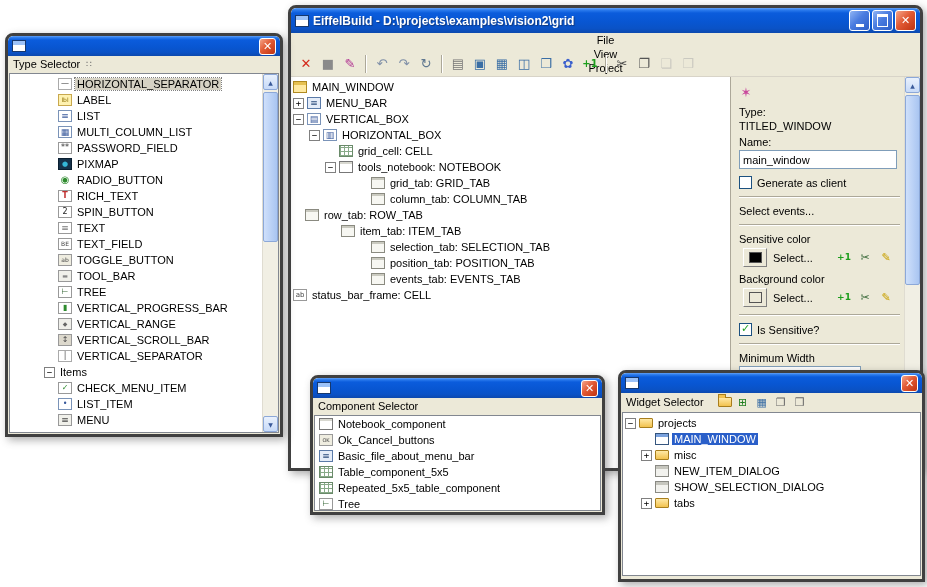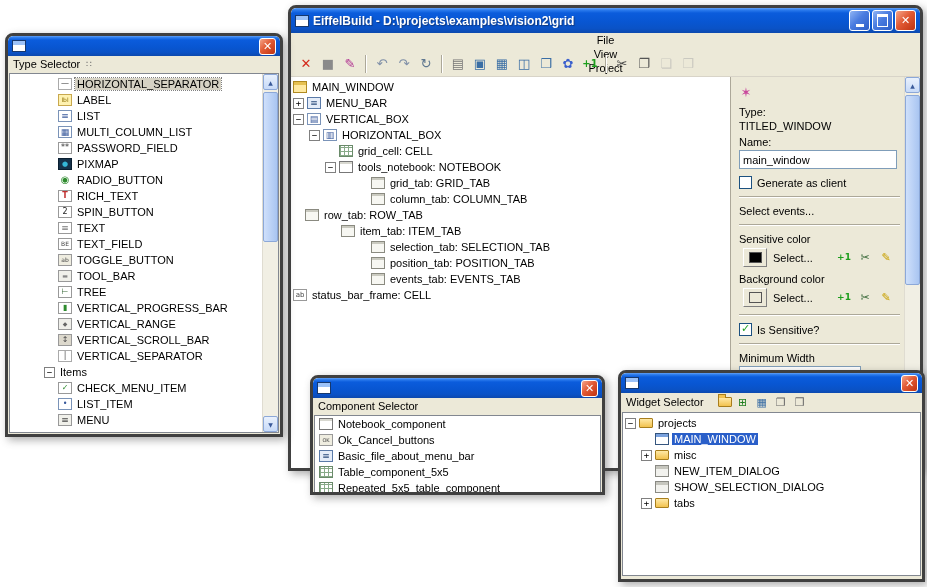--- a/index.html
+++ b/index.html
@@ -404,21 +404,21 @@
           </div>
         </div>
       <div class="vscroll">
         <span class="sb-btn up"></span>
         <span class="sb-thumb" style="top:18px;height:150px;"></span>
         <span class="sb-btn down"></span>
       </div>
     </div>
   </div>
 
-  <div class="window" style="left:310px;top:375px;width:295px;height:120px;z-index:3;">
+  <div class="window" style="left:310px;top:375px;width:295px;height:140px;z-index:3;">
     <div class="titlebar small">
       <span class="ic-appwin"></span>
       <span class="tb-btns">
         <span class="tbtn close"></span>
       </span>
     </div>
     <div class="panel-label">
       <span>Component Selector</span>
     </div>
     <div class="tool-body" style="height:96px;">

